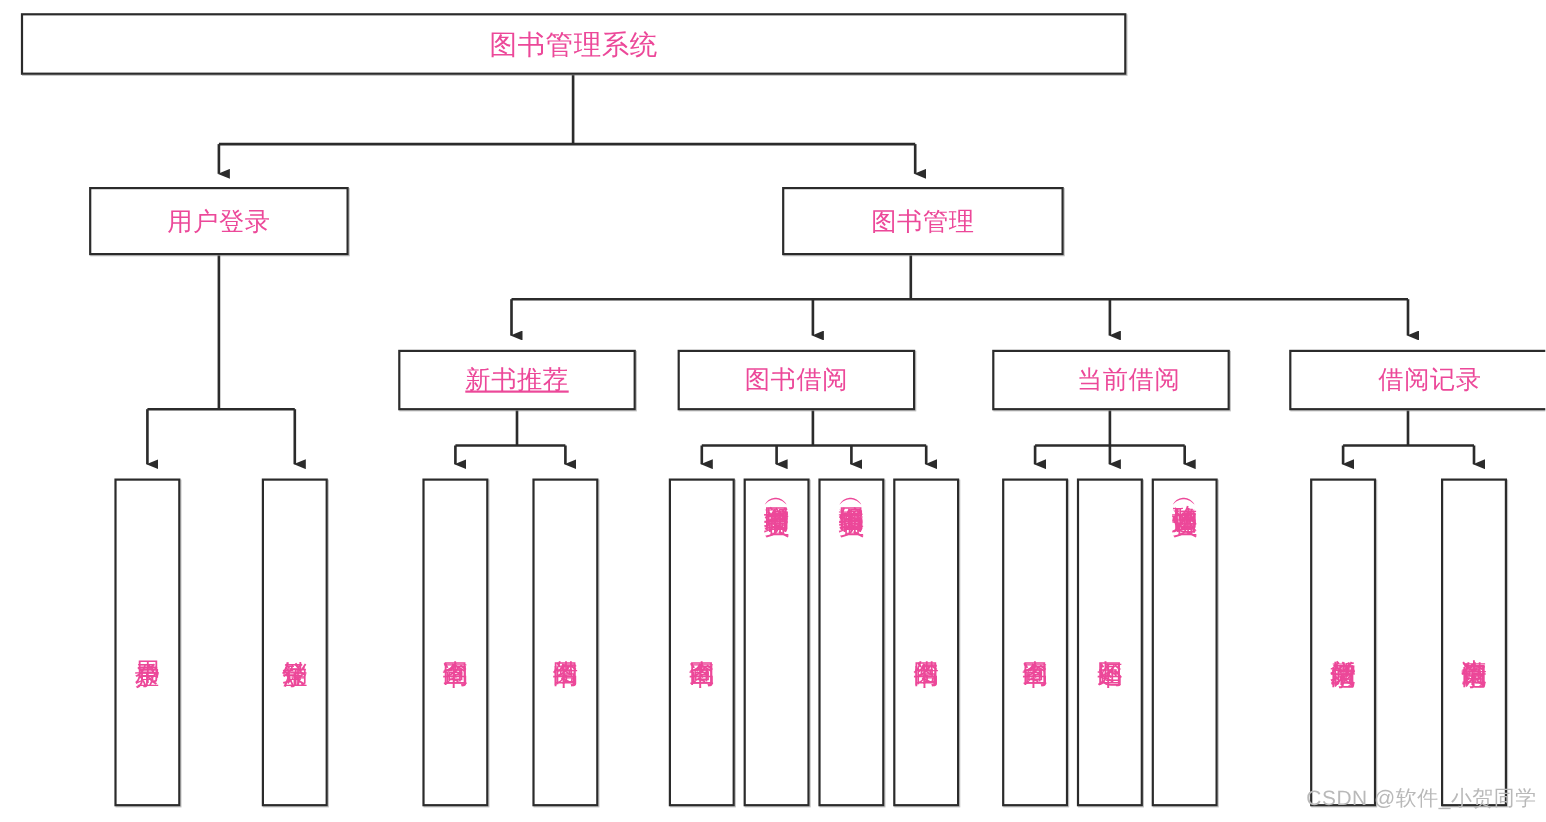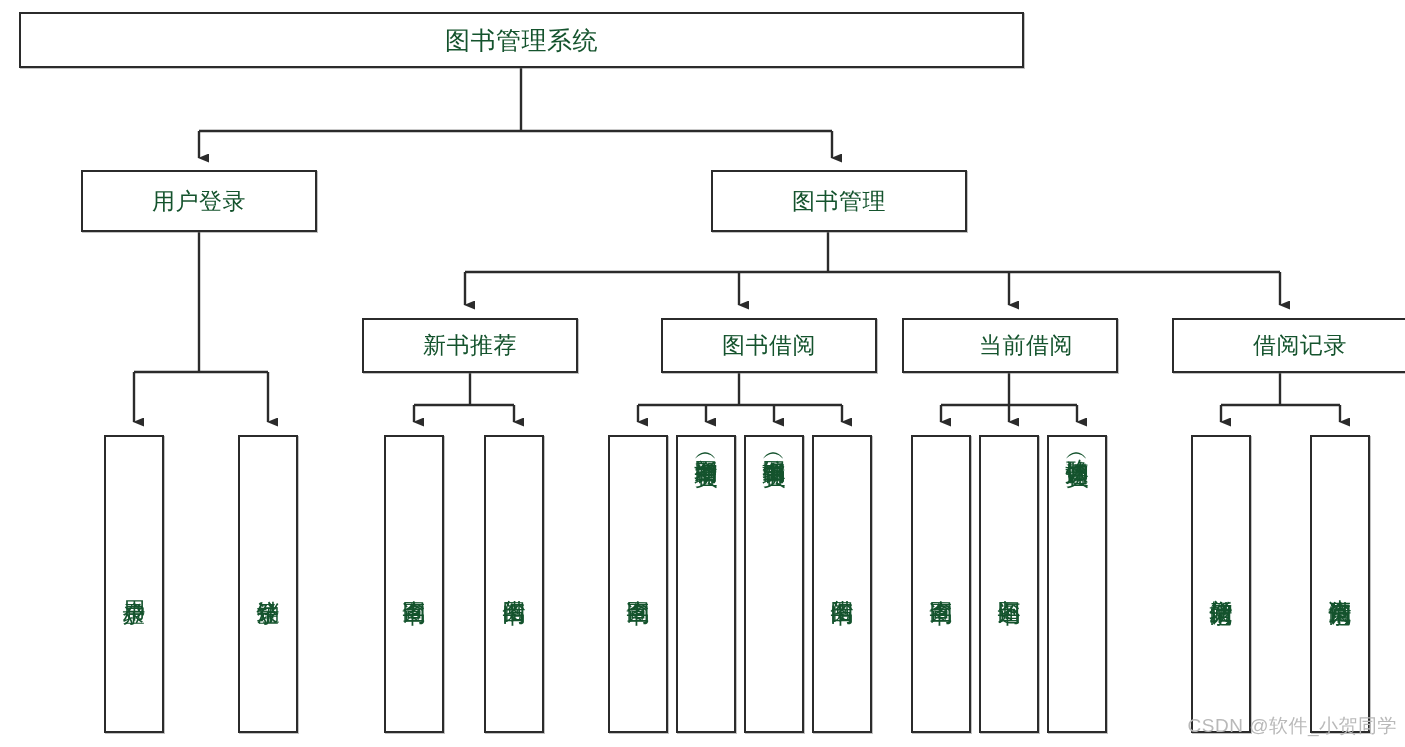--- a/index.html
+++ b/index.html
@@ -26,21 +26,21 @@
     pointer-events: none;
   }
   .node {
     position: absolute;
     box-sizing: border-box;
     border: 2px solid #2b2b2b;
     background: #ffffff;
     display: flex;
     align-items: center;
     justify-content: center;
-    color: #14532d;
+    color: #ec4899;
     box-shadow: 1px 1px 0 rgba(120,120,120,0.45);
   }
   .node .label {
     display: block;
     text-align: center;
     letter-spacing: 0.5px;
   }
   .lvl0 { font-size: 25px; }
   .lvl1 { font-size: 23px; }
   .lvl2 { font-size: 23px; }
@@ -132,24 +132,24 @@
     <span class="label">图书管理系统</span>
   </div>
 
   <div class="node lvl1" style="left:81px; top:170px; width:236px; height:62px;">
     <span class="label">用户登录</span>
   </div>
   <div class="node lvl1" style="left:711px; top:170px; width:256px; height:62px;">
     <span class="label">图书管理</span>
   </div>
 
-  <div class="node lvl2" style="left:362px; top:318px; width:216px; height:55px;">
+  <div class="node lvl2" style="left:362px; top:318px; width:216px; height:55px;text-decoration:underline;">
     <span class="label">新书推荐</span>
   </div>
-  <div class="node lvl2" style="left:661px; top:318px; width:216px; height:55px;">
+  <div class="node lvl2" style="left:616px; top:318px; width:216px; height:55px;">
     <span class="label">图书借阅</span>
   </div>
   <div class="node lvl2" style="left:902px; top:318px; width:216px; height:55px;padding-left:32px;">
     <span class="label">当前借阅</span>
   </div>
   <div class="node lvl2" style="left:1172px; top:318px; width:256px; height:55px;">
     <span class="label">借阅记录</span>
   </div>
 
   <div class="node leaf centered" style="left:104px; top:435px; width:60px; height:298px;">

